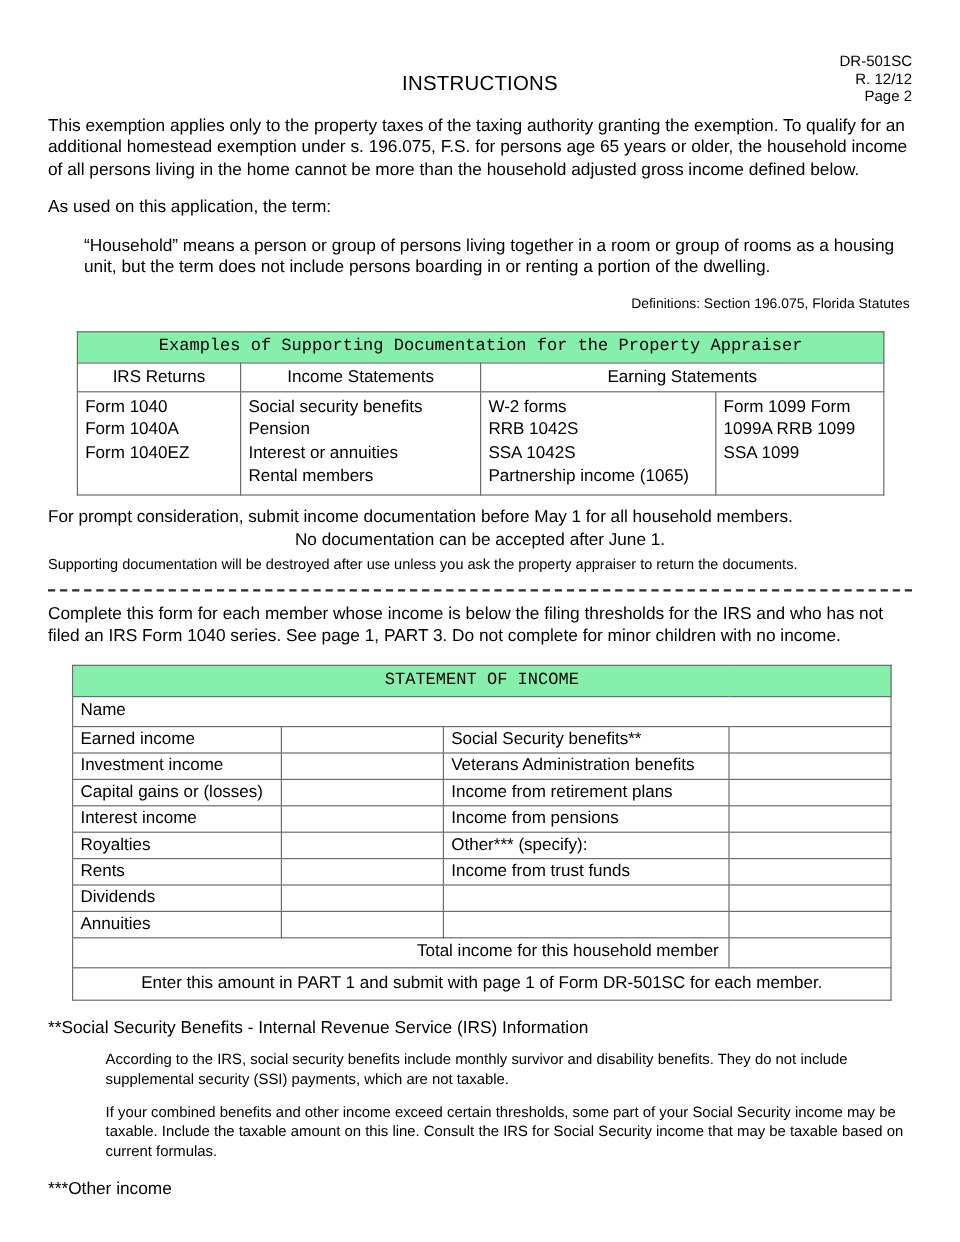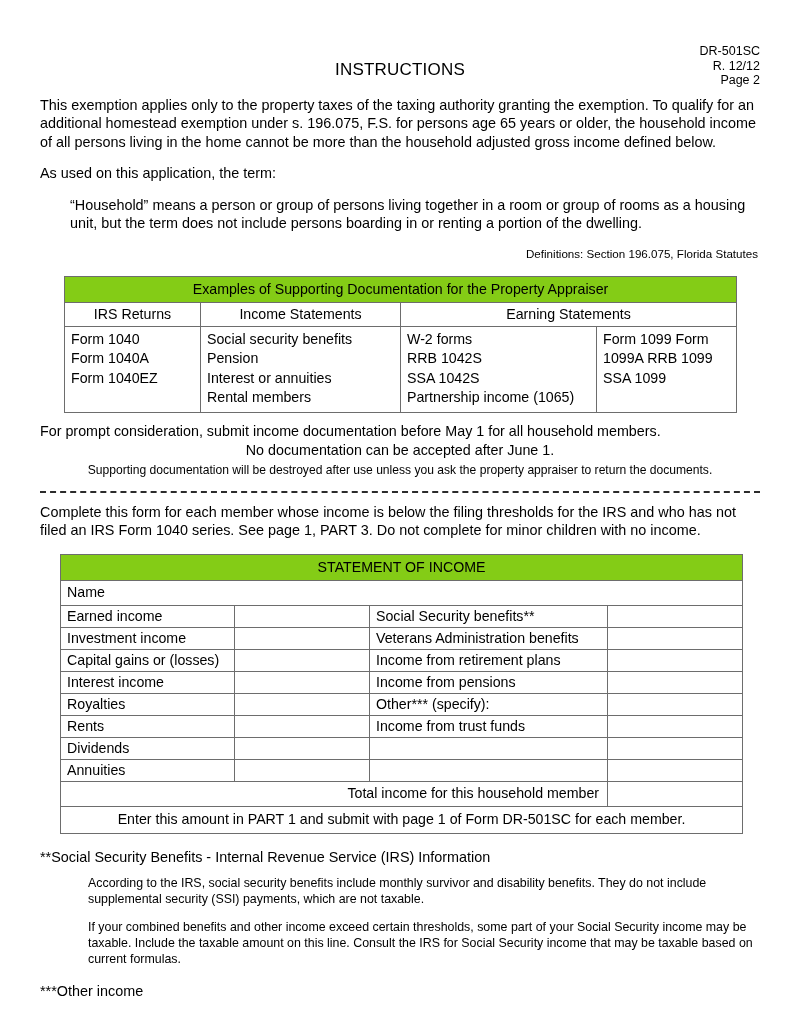--- a/index.html
+++ b/index.html
@@ -71,21 +71,21 @@
     table-layout: fixed;
     font-size: 14.2px;
     background: #ffffff;
   }
   table.doc-table td {
     border: 1px solid #6d6d6d;
     padding: 2px 5px;
     vertical-align: top;
     line-height: 19px;
   }
-  .shaded { background: #84cc16; }
+  .shaded { background: #86efac; font-family: Liberation Mono, monospace; }
 
   
   .doc-support-wrap {
     margin: 16px 0 0 24px;
   }
   table.support {
     width: 672px;
   }
   table.support td.hdr-title {
     text-align: center;
@@ -103,21 +103,20 @@
   
   .note-line {
     font-size: 14.3px;
     line-height: 18.6px;
     margin-top: 9px;
   }
   .note-line.center { text-align: center; margin-top: 1px; }
   .note-small {
     font-size: 12.1px;
     line-height: 16px;
-    text-align: center;
     margin-top: 2px;
   }
 
   .dash-rule {
     margin: 13px 0 0 0;
     height: 0;
     border-top: 2px dashed #2b2b2b;
   }
 
   

